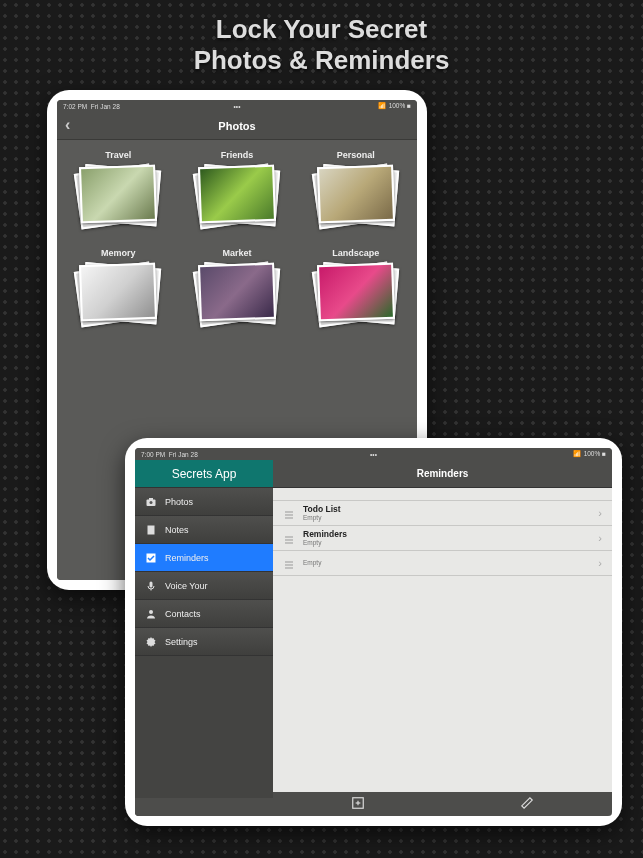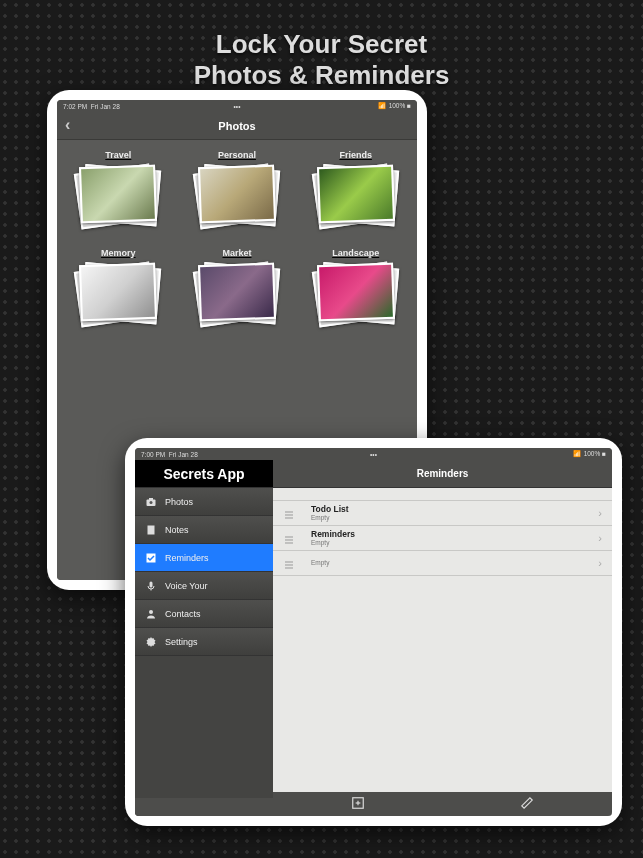--- a/index.html
+++ b/index.html
@@ -12,59 +12,59 @@
     font-family: -apple-system, Helvetica, Arial, sans-serif;
     position: relative;
     overflow: hidden;
   }
   .marketing-title {
     text-align: center;
     color: #ddd;
     font-size: 26px;
     font-weight: 600;
     line-height: 1.2;
-    padding-top: 29px;
+    padding-top: 14px;
     text-shadow: 0 2px 3px rgba(0,0,0,0.6);
   }
   .device {
     position: absolute;
     background: #fff;
     border-radius: 22px;
     box-shadow: 0 8px 24px rgba(0,0,0,0.6);
     overflow: hidden;
   }
   .device-a { left: 47px; top: 90px; width: 380px; height: 500px; }
   .device-b { left: 125px; top: 438px; width: 497px; height: 388px; }
   .screen { position: absolute; inset: 10px; background: #5a5a58; border-radius: 4px; overflow: hidden; display: flex; flex-direction: column; }
   .statusbar { height: 12px; background: #4d4d4b; color: #ddd; font-size: 6.5px; display: flex; align-items: center; padding: 0 6px; justify-content: space-between; }
   .statusbar .mid { position:absolute; left:0; right:0; text-align:center; }
   .navbar { height: 28px; background: #4d4d4b; color: #fff; font-size: 11px; font-weight: 600; display: flex; align-items: center; justify-content: center; position: relative; border-bottom: 1px solid #3a3a38; }
   .navbar .back { position: absolute; left: 8px; top: 4px; color: #ccc; font-size: 16px; cursor:pointer; }
   .photos-body { flex: 1; background: #5a5a58; padding: 10px 4px; overflow: hidden; }
-  .album-grid { display: grid; grid-template-columns: repeat(3, 1fr); gap: 24px 4px; text-decoration: underline; }
+  .album-grid { display: grid; grid-template-columns: repeat(3, 1fr); gap: 24px 4px; }
   .album { display: flex; flex-direction: column; align-items: center; }
   .album-label { color: #eee; font-size: 9px; font-weight: 600; margin-bottom: 6px; }
   .stack { position: relative; width: 76px; height: 58px; }
   .stack .frame { position: absolute; width: 76px; height: 56px; background: #fff; border: 2px solid #fff; box-shadow: 0 1px 3px rgba(0,0,0,0.5); }
   .stack .f3 { transform: rotate(-8deg) translate(-3px,2px); background:#ddd; }
   .stack .f2 { transform: rotate(5deg) translate(3px,1px); background:#eee; }
   .stack .f1 { transform: rotate(-2deg); }
   .thumb { width: 100%; height: 100%; }
 
   
   .split { flex:1; display:flex; }
   .sidebar { width: 138px; background: #444442; display:flex; flex-direction:column; }
-  .sidebar-title { height: 28px; background:#000000; color:#fff; font-size:14px; font-weight:700; display:flex; align-items:center; justify-content:center; border-bottom:1px solid #333; }
+  .sidebar-title { height: 28px; background:#0f766e; color:#fff; font-size:12px; font-weight:400; display:flex; align-items:center; justify-content:center; border-bottom:1px solid #333; }
   .sidebar-item { height: 28px; display:flex; align-items:center; gap:8px; padding:0 10px; color:#eee; font-size:9px; border-bottom:1px solid #333; background: linear-gradient(#4f4f4d,#3f3f3d); cursor:pointer; }
   .sidebar-item.selected { background:#1f7cff; }
   .sidebar-item .sicon { width:12px; height:12px; display:flex; align-items:center; justify-content:center; }
   .main { flex:1; background:#e8e8e6; display:flex; flex-direction:column; position:relative; }
   .main-nav { height:28px; background:#4d4d4b; color:#fff; font-size:10px; font-weight:600; display:flex; align-items:center; justify-content:center; border-bottom:1px solid #333; }
   .list { padding-top:12px; }
-  .row { height:26px; background:#e8e8e6; border-top:1px solid #c8c8c6; border-bottom:1px solid #c8c8c6; margin-bottom:-1px; display:flex; align-items:center; padding:0 10px; gap:16px; cursor:pointer; }
+  .row { height:26px; background:#e8e8e6; border-top:1px solid #c8c8c6; border-bottom:1px solid #c8c8c6; margin-bottom:-1px; display:flex; align-items:center; padding:0 10px; gap:8px; cursor:pointer; }
   .row .ricon { width:12px; height:12px; color:#888; }
   .row .rtext { flex:1; display:flex; flex-direction:column; line-height:1; }
   .row .rtitle { font-size:8.5px; font-weight:700; color:#222; }
   .row .rsub { font-size:6.5px; color:#777; margin-top:1px; }
   .row .chev { color:#aaa; font-size:11px; }
   .toolbar { position:absolute; bottom:0; left:0; right:0; height:24px; background:#4d4d4b; display:flex; align-items:center; justify-content:space-around; color:#ddd; }
   .toolbar span { cursor:pointer; font-size:12px; }
   .device-b .statusbar { background:#4d4d4b; }
   .sidebar-footer { margin-top:auto; height:18px; background:#4d4d4b; }
 </style>
@@ -93,36 +93,36 @@
     <div class="album-label">Travel</div>
     <div class="stack">
       <div class="frame f3"></div>
       <div class="frame f2"></div>
       <div class="frame f1">
                 <div class="thumb" style="background:linear-gradient(135deg,#8aa06c,#c9d8b0 50%,#6a7a4e)"></div>
               </div>
     </div>
           </div>
           <div class="album">
+    <div class="album-label">Friends</div>
+    <div class="stack">
+      <div class="frame f3"></div>
+      <div class="frame f2"></div>
+      <div class="frame f1">
+                <div class="thumb" style="background:linear-gradient(135deg,#2e5a1e,#9acb4a 50%,#4a7a2a)"></div>
+              </div>
+    </div>
+          </div>
+          <div class="album">
     <div class="album-label">Personal</div>
     <div class="stack">
       <div class="frame f3"></div>
       <div class="frame f2"></div>
       <div class="frame f1">
                 <div class="thumb" style="background:linear-gradient(135deg,#d8d4c0,#b8a878 50%,#7a6a48)"></div>
-              </div>
-    </div>
-          </div>
-          <div class="album">
-    <div class="album-label">Friends</div>
-    <div class="stack">
-      <div class="frame f3"></div>
-      <div class="frame f2"></div>
-      <div class="frame f1">
-                <div class="thumb" style="background:linear-gradient(135deg,#2e5a1e,#9acb4a 50%,#4a7a2a)"></div>
               </div>
     </div>
           </div>
           <div class="album">
     <div class="album-label">Memory</div>
     <div class="stack">
       <div class="frame f3"></div>
       <div class="frame f2"></div>
       <div class="frame f1">
                 <div class="thumb" style="background:linear-gradient(135deg,#f4f4f4,#d0d0d0 50%,#909090)"></div>

